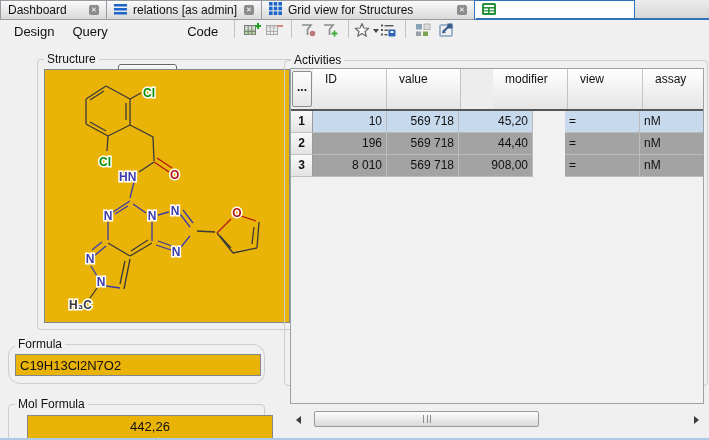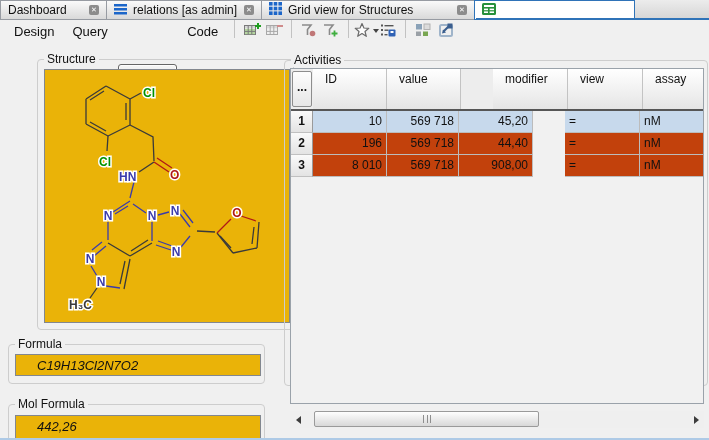--- a/index.html
+++ b/index.html
@@ -41,41 +41,41 @@
   .thead{display:flex;height:40px;flex:none;border-bottom:2px solid #565656;background:#ededed;}
   .corner{width:22px;flex:none;display:flex;align-items:center;justify-content:center;}
   .cornerbtn{width:18px;height:34px;border:1px solid #8d8d8d;border-radius:2px;
              background:linear-gradient(#fdfdfd,#e6e6e6);text-align:center;line-height:30px;font-weight:bold;}
   .hcell{background:linear-gradient(#ffffff,#e5e5e5);border-right:1px solid #c3c3c3;
          padding:3px 12px 0;box-sizing:border-box;overflow:hidden;white-space:nowrap;}
   .trow{display:flex;height:22px;flex:none;}
   .numcell{width:22px;flex:none;background:linear-gradient(#fafafa,#e3e3e3);
            border-right:1px solid #9a9a9a;border-bottom:1px solid #c0c0c0;
            text-align:center;line-height:21px;font-weight:bold;box-sizing:border-box;}
-  .dcell{background:#c2410c;border-right:1px solid #bcbcbc;border-bottom:1px solid #bcbcbc;
+  .dcell{background:#a3a3a3;border-right:1px solid #bcbcbc;border-bottom:1px solid #bcbcbc;
          padding:0 4px;line-height:20px;box-sizing:border-box;overflow:hidden;white-space:nowrap;}
   .trow.selected .dcell{background:#c7d9ec;}
   .num{text-align:right;}
   .c-id{width:74px;flex:none;}.c-mol{width:72px;flex:none;}.c-val{width:74px;flex:none;}
   .c-mod{width:75px;flex:none;margin-left:32px;}.c-units{width:75px;flex:none;}.c-assay{flex:1;min-width:0;border-right:none;}
 
   
   .hscroll{position:absolute;left:5px;top:350px;width:414px;height:17px;background:#efefef;display:flex;align-items:center;}
   .sarrow{width:16px;height:17px;display:flex;align-items:center;justify-content:center;flex:none;}
   .tri-l{width:0;height:0;border-top:4px solid transparent;border-bottom:4px solid transparent;border-right:5px solid #3c3c3c;}
   .tri-r{width:0;height:0;border-top:4px solid transparent;border-bottom:4px solid transparent;border-left:5px solid #3c3c3c;}
   .strack{flex:1;height:17px;position:relative;}
   .sthumb{position:absolute;left:8px;top:0;width:225px;height:16px;border:1px solid #9a9a9a;border-radius:2px;
           background:linear-gradient(#fefefe,#d8d8d8);box-sizing:border-box;display:flex;align-items:center;justify-content:center;}
   .grip{width:8px;height:8px;background:repeating-linear-gradient(90deg,#8e8e8e 0 1px,transparent 1px 3.5px);}
 
   
   .atomtext{font-family:"Liberation Sans",sans-serif;font-size:12px;font-weight:bold;
             paint-order:stroke;stroke:#fff;stroke-width:3px;}
-  .field{position:absolute;line-height:22px;font-size:13px;padding:0 21px;box-sizing:border-box;font-style:italic;}
+  .field{position:absolute;line-height:22px;font-size:13px;padding:0 4px;box-sizing:border-box;}
 </style>
 </head>
 <body>
 
 <div id="app">
 
   <div class="tabbar">
     <div class="tab" style="width:107px">
       <span>Dashboard</span>
       <span class="closebtn">✕</span>
@@ -253,28 +253,28 @@
           <text x="131" y="186" fill="#3b3bab" text-anchor="middle">N</text>
           <text x="45" y="193" fill="#3b3bab" text-anchor="middle">N</text>
           <text x="56" y="216" fill="#3b3bab" text-anchor="middle">N</text>
           <text x="192" y="147" fill="#b01818" text-anchor="middle">O</text>
           <text x="24" y="239" fill="#3a3a3a">H₃C</text>
         </g>
       </svg>
     </div>
   </div>
 
-  <div class="group" style="left:8px;top:344px;width:257px;height:40px;">
+  <div class="group" style="left:8px;top:344px;width:257px;height:40px;border-radius:12px;">
     <span class="glabel">Formula</span>
     <div class="sunken field" style="left:6px;top:9px;width:246px;height:22px;text-align:left;">C19H13Cl2N7O2</div>
   </div>
 
   <div class="group" style="left:8px;top:404px;width:257px;height:56px;">
     <span class="glabel">Mol Formula</span>
-    <div class="sunken field" style="left:6px;top:10px;width:246px;height:24px;text-align:left;">442,26</div>
+    <div class="sunken field" style="left:18px;top:10px;width:246px;height:24px;text-align:center;">442,26</div>
   </div>
 
   <div class="group" style="left:284px;top:60px;width:424px;height:326px;">
     <span class="glabel">Activities</span>
 
     <div class="tablewrap">
       <div class="thead">
         <div class="corner">
           <div class="cornerbtn">...</div>
         </div>

